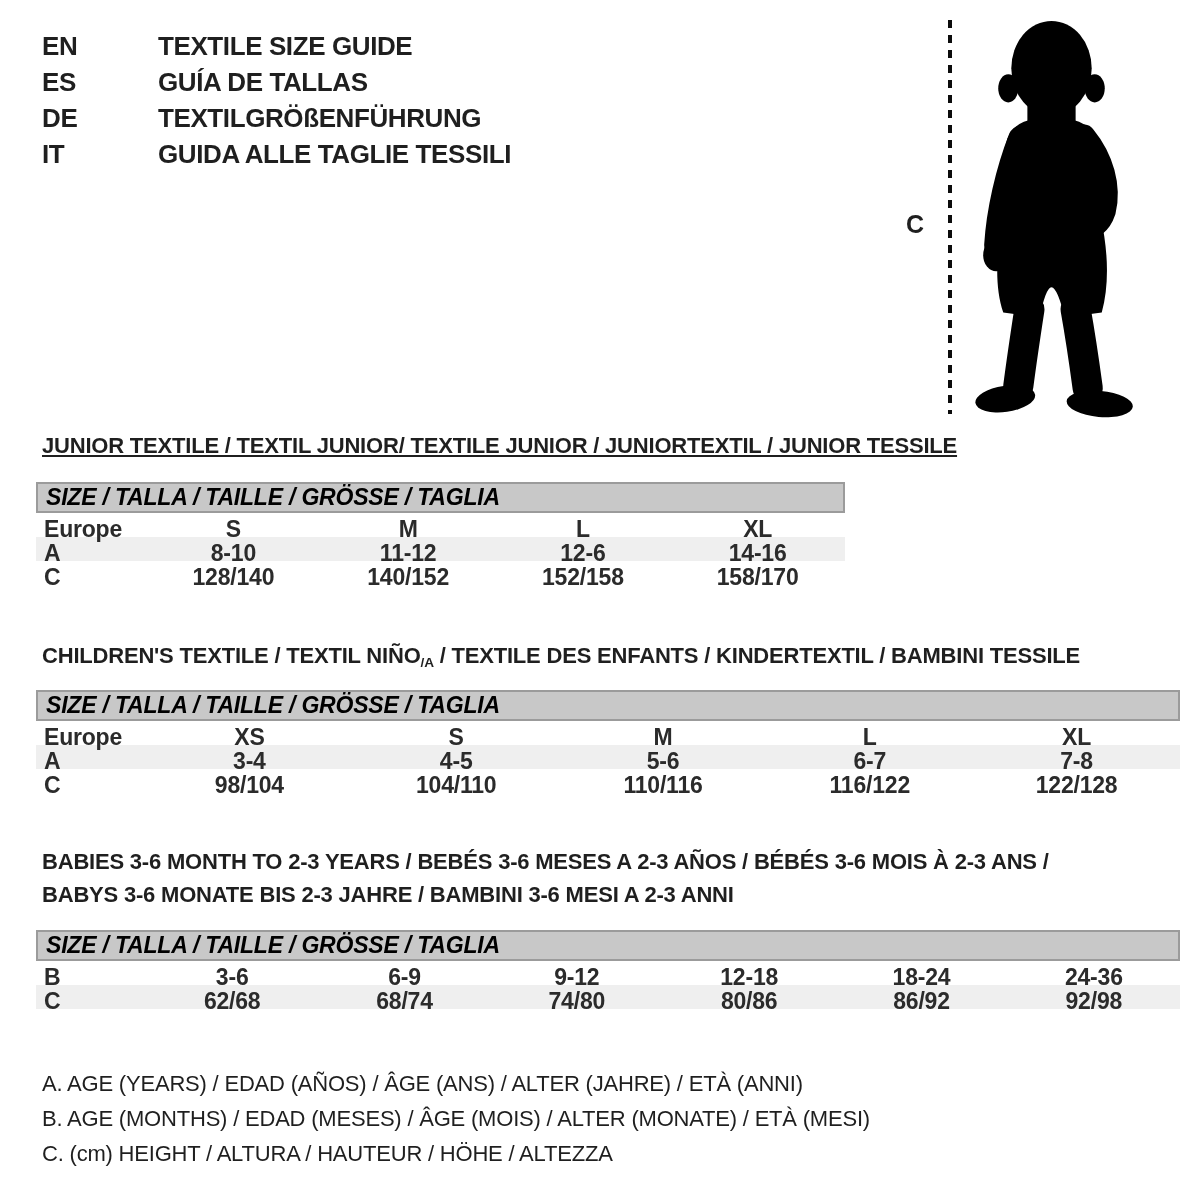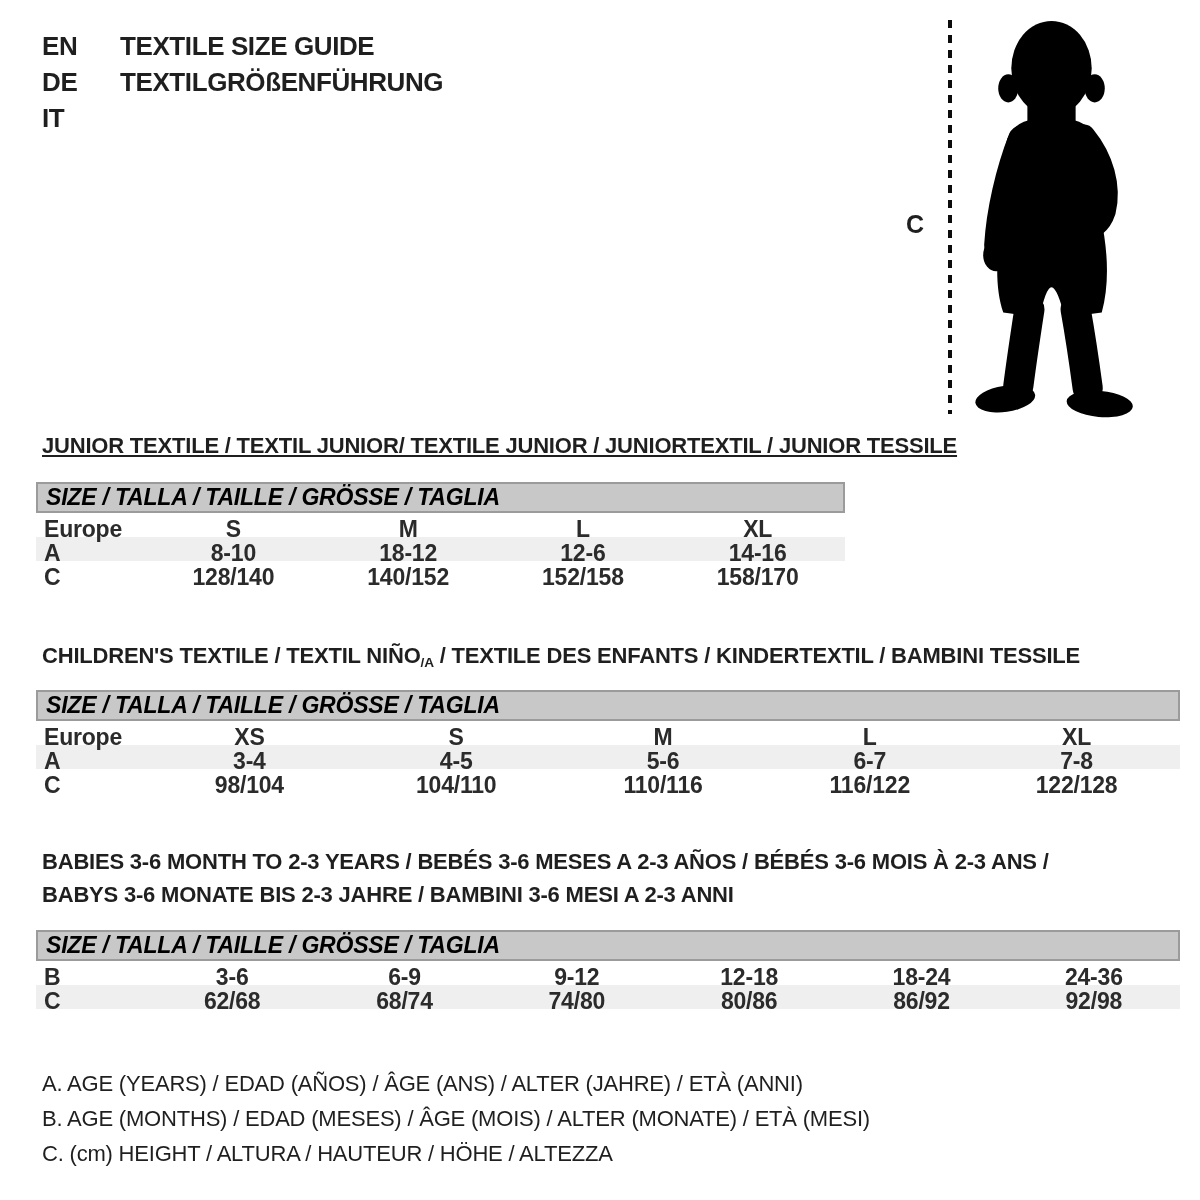--- a/index.html
+++ b/index.html
@@ -17,21 +17,21 @@
     width: 1200px; height: 1200px; position: relative;
     background: var(--page-bg);
     color: var(--text);
     font-family: "Liberation Sans", sans-serif;
     overflow: hidden;
   }
 
   
   .lang-block { position: absolute; left: 42px; top: 28px; }
   .lang-row { display: flex; height: 36px; align-items: center;
-    font-size: 26px; font-weight: 700; letter-spacing: -0.4px; }
+    font-size: 26px; font-weight: 700; letter-spacing: -0.4px; gap: 38px; }
   .lang-code { width: 78px; flex: 0 0 78px; }
   .lang-title { white-space: nowrap; }
 
   
   .dash-line { position: absolute; left: 948px; top: 20px; width: 4px; height: 394px;
     background: repeating-linear-gradient(to bottom, #0c0c0c 0 8px, transparent 8px 15px); }
   .measure-label { position: absolute; left: 906px; top: 210px;
     font-size: 25px; font-weight: 700; }
   .silhouette-svg { position: absolute; left: 962px; top: 16px; }
 
@@ -67,25 +67,30 @@
 </style>
 </head>
 <body>
 
 <div class="lang-block">
   <div class="lang-row">
     <span class="lang-code">EN</span>
     <span class="lang-title">TEXTILE SIZE GUIDE</span>
   </div>
   <div class="lang-row">
+    <span class="lang-code">ES</span>
+    <span class="lang-title">GUÍA DE TALLAS</span>
+  </div>
+  <div class="lang-row">
     <span class="lang-code">DE</span>
     <span class="lang-title">TEXTILGRÖßENFÜHRUNG</span>
   </div>
   <div class="lang-row">
     <span class="lang-code">IT</span>
+    <span class="lang-title">GUIDA ALLE TAGLIE TESSILI</span>
   </div>
 </div>
 
 <div class="dash-line"></div>
 <div class="measure-label">C</div>
 <svg class="silhouette-svg" width="178" height="402" viewBox="0 0 175 400" fill="var(--silhouette)">
   <ellipse cx="88" cy="52" rx="40" ry="47"></ellipse>
   <ellipse cx="45" cy="72" rx="10" ry="14"></ellipse>
   <ellipse cx="131" cy="72" rx="10" ry="14"></ellipse>
   <rect x="64" y="80" width="48" height="40"></rect>
@@ -106,21 +111,21 @@
   <div class="trow">
     <span class="first">Europe</span>
     <span class="cell">S</span>
     <span class="cell">M</span>
     <span class="cell">L</span>
     <span class="cell">XL</span>
   </div>
   <div class="trow shaded">
     <span class="first">A</span>
     <span class="cell">8-10</span>
-    <span class="cell">18-12</span>
+    <span class="cell">11-12</span>
     <span class="cell">12-6</span>
     <span class="cell">14-16</span>
   </div>
   <div class="trow">
     <span class="first">C</span>
     <span class="cell">128/140</span>
     <span class="cell">140/152</span>
     <span class="cell">152/158</span>
     <span class="cell">158/170</span>
   </div>

